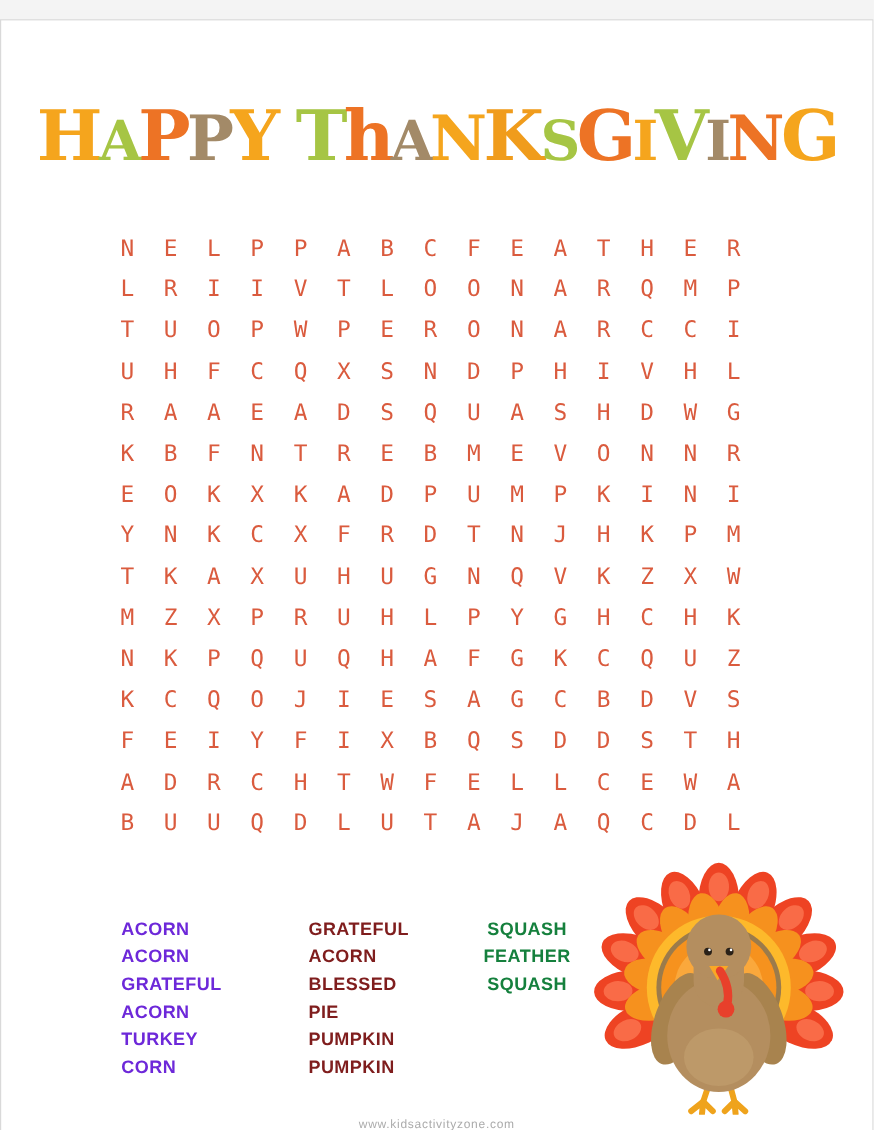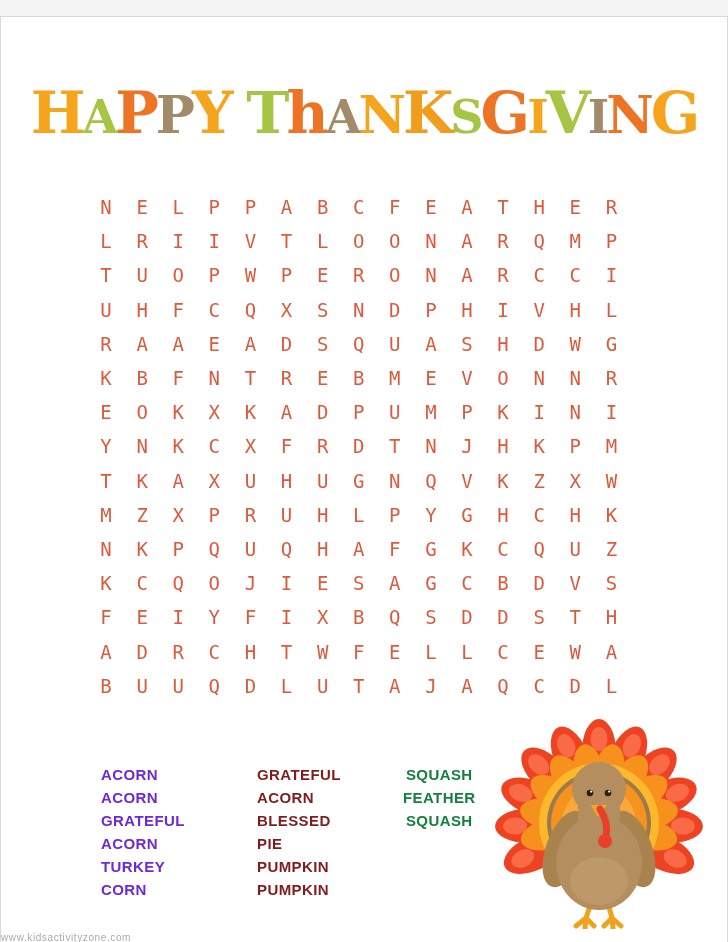--- a/index.html
+++ b/index.html
@@ -42,21 +42,21 @@
     letter-spacing:.4px;line-height:23px;
   }
   .words.c0{left:100px;}
   .words.c1{left:256px;}
   .words.c2{left:402px;}
   
   .turkey{position:absolute;left:480px;top:700px;}
   
   .footer{
     position:absolute;bottom:14px;left:0;width:100%;
-    color:#ababab;
+    text-align:center;color:#ababab;
     font-size:10px;letter-spacing:.6px;
   }
 </style>
 </head>
 <body>
 
 <div class="page">
 
   <h1 class="title" id="title-letters"><span class="tl b" style="color: rgb(245, 165, 29);">H</span><span class="tl s" style="color: rgb(166, 197, 68);">A</span><span class="tl b" style="color: rgb(237, 115, 37);">P</span><span class="tl m" style="color: rgb(163, 138, 104);">P</span><span class="tl b" style="color: rgb(245, 165, 29);">Y</span><span class="tsp"></span><span class="tl b" style="color: rgb(166, 197, 68);">T</span><span class="tl b" style="color: rgb(237, 115, 37);">h</span><span class="tl s" style="color: rgb(163, 138, 104);">A</span><span class="tl m" style="color: rgb(245, 165, 29);">N</span><span class="tl b" style="color: rgb(240, 156, 28);">K</span><span class="tl s" style="color: rgb(166, 197, 68);">S</span><span class="tl b" style="color: rgb(237, 115, 37);">G</span><span class="tl s" style="color: rgb(245, 165, 29);">I</span><span class="tl b" style="color: rgb(166, 197, 68);">V</span><span class="tl s" style="color: rgb(163, 138, 104);">I</span><span class="tl m" style="color: rgb(237, 115, 37);">N</span><span class="tl b" style="color: rgb(245, 165, 29);">G</span></h1>
 

